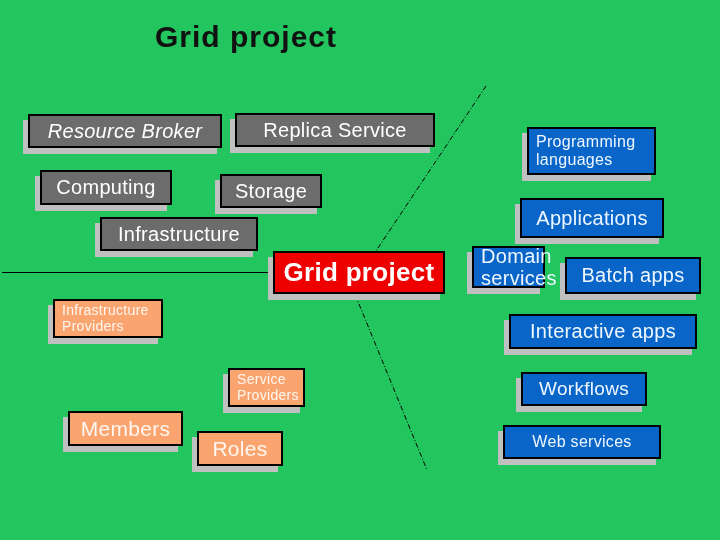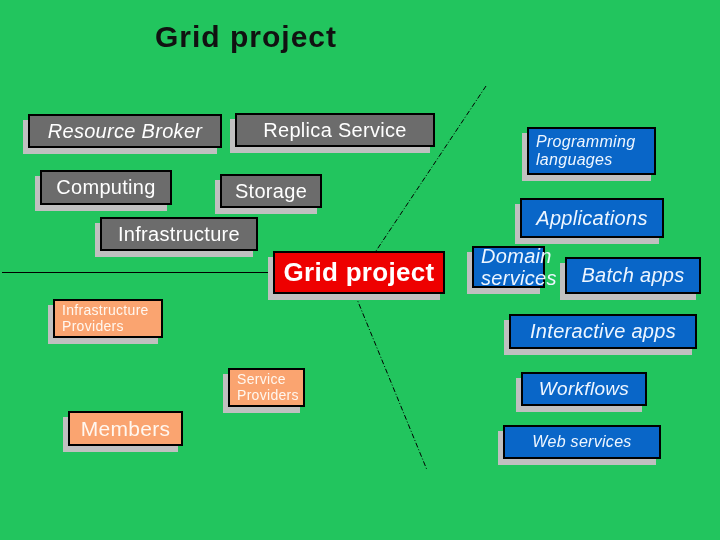--- a/index.html
+++ b/index.html
@@ -19,21 +19,21 @@
     box-shadow:-5px 6px 0 #c0c0c0;
     display:flex;align-items:center;justify-content:center;
     color:#ffffff;text-align:left;
     white-space:pre-line;line-height:1.12;
     letter-spacing:0.3px;
   }
   .box .lbl{display:block;}
   .left{justify-content:flex-start;padding-left:7px;}
 
   .gray  {background:#6c6c6c;}
-  .blue  {background:#0966c8;color:#eef6ff;font-style:italic;}
+  .blue  {background:#0966c8;color:#eef6ff;}
   .orange{background:#faa470;color:#fff7ef;}
   .red   {background:#ee0000;font-weight:bold;color:#ffffff;}
 
   
   #b-resource-broker{left:28px;  top:114px; width:194px; height:34px; font-size:20px;font-style:italic;}
   #b-replica-manager{left:235px; top:113px; width:200px; height:34px; font-size:20px;}
   #b-computing      {left:40px;  top:170px; width:132px; height:35px; font-size:20px;}
   #b-storage        {left:220px; top:174px; width:102px; height:34px; font-size:20px;}
   #b-infrastructure {left:100px; top:217px; width:158px; height:34px; font-size:20px;}
 
@@ -93,20 +93,23 @@
     <span class="lbl">Infrastructure
 Providers</span>
   </div>
   <div class="box orange left" id="b-service-providers">
     <span class="lbl">Service
 Providers</span>
   </div>
   <div class="box orange" id="b-members">
     <span class="lbl">Members</span>
   </div>
+  <div class="box orange" id="b-roles">
+    <span class="lbl">Roles</span>
+  </div>
 
   <div class="box blue left" id="b-programming-languages">
     <span class="lbl">Programming
 languages</span>
   </div>
   <div class="box blue" id="b-applications">
     <span class="lbl">Applications</span>
   </div>
   <div class="box blue left" id="b-domain-services">
     <span class="lbl">Domain

